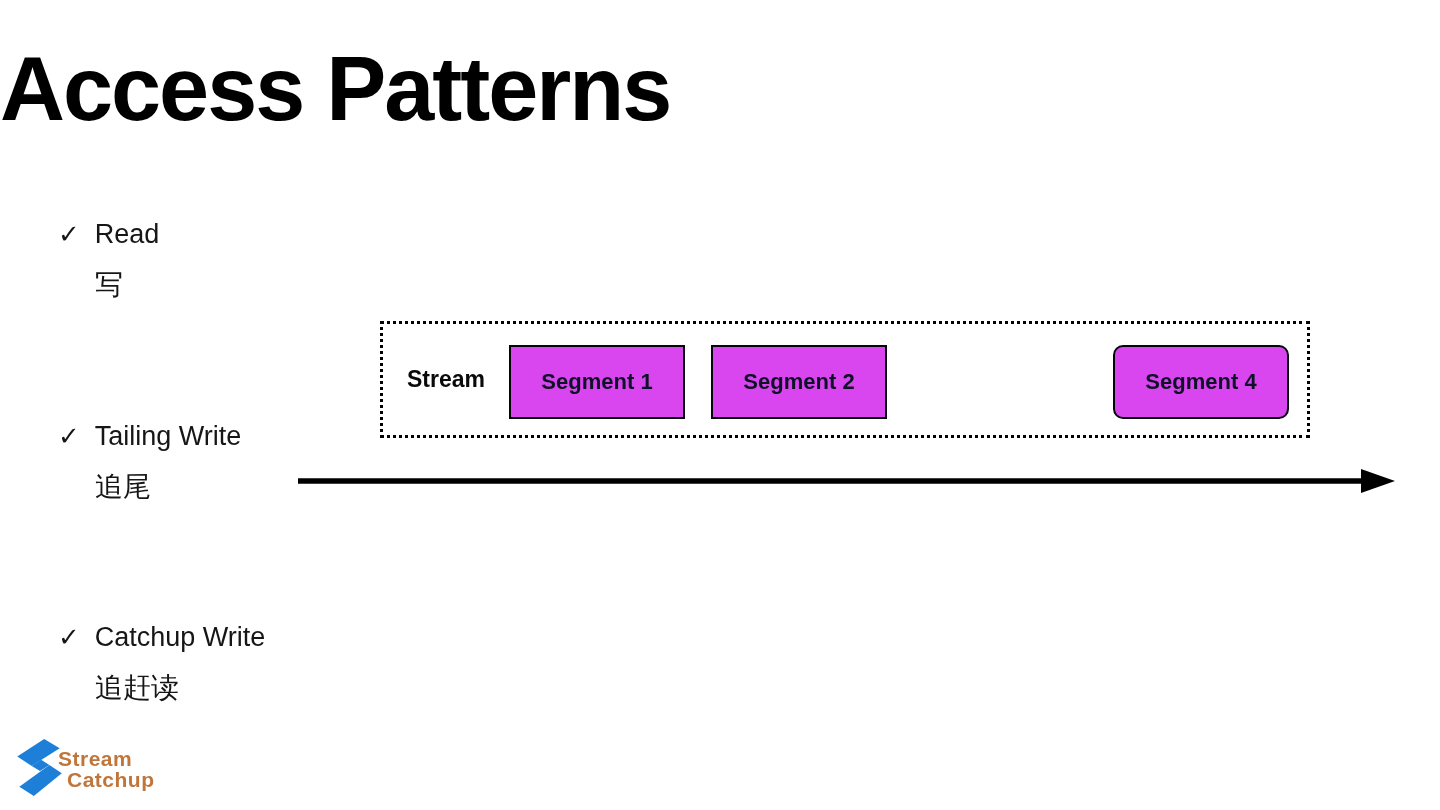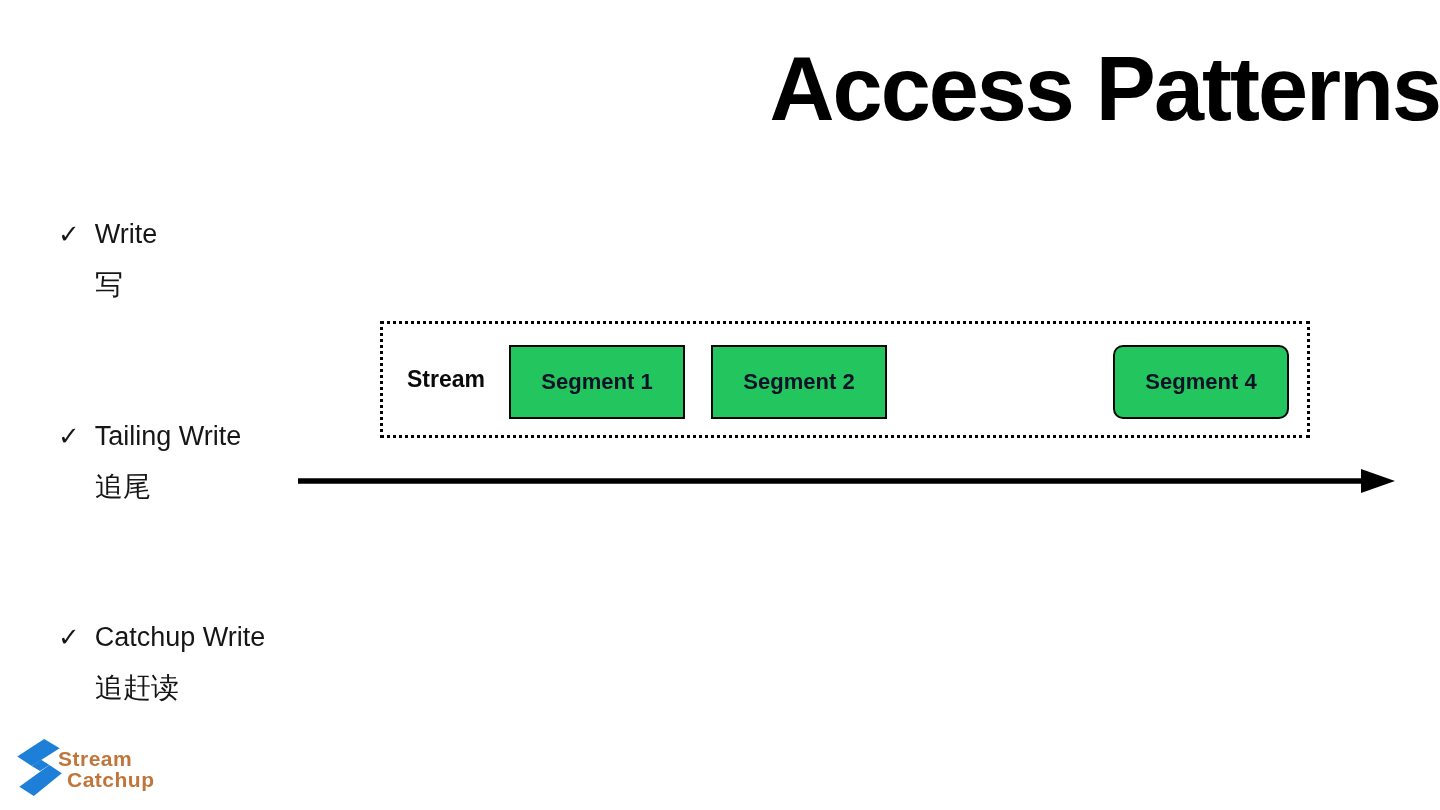--- a/index.html
+++ b/index.html
@@ -12,21 +12,21 @@
     height: 810px;
     background: #ffffff;
     overflow: hidden;
   }
 
   .title {
     position: absolute;
     top: 38px;
     left: 0;
     width: 100%;
-    text-align: right;
+    text-align: left;
     font-size: 90px;
     font-weight: 700;
     letter-spacing: -2px;
     color: #000000;
   }
 
   .bullet {
     position: absolute;
     left: 58px;
     display: flex;
@@ -69,21 +69,21 @@
     align-items: center;
     font-size: 23px;
     font-weight: 700;
     color: #0a0a0a;
   }
   .segment {
     position: absolute;
     top: 21px;
     width: 176px;
     height: 74px;
-    background: #22c55e;
+    background: #d946ef;
     border: 2px solid #05060a;
     display: flex;
     align-items: center;
     justify-content: center;
     font-size: 22px;
     font-weight: 700;
     color: #0d1226;
     white-space: nowrap;
   }
   .seg-1 { left: 126px; }
@@ -120,21 +120,21 @@
 </style>
 </head>
 <body>
 
 <div class="slide">
 
   <h1 class="title">Access Patterns</h1>
 
   <div class="bullet bullet-1">
     <span class="check">✓</span>
-    <span>Write</span>
+    <span>Read</span>
   </div>
   <div class="bsub bsub-1">写</div>
 
   <div class="bullet bullet-2">
     <span class="check">✓</span>
     <span>Tailing Write</span>
   </div>
   <div class="bsub bsub-2">追尾</div>
 
   <div class="bullet bullet-3">

